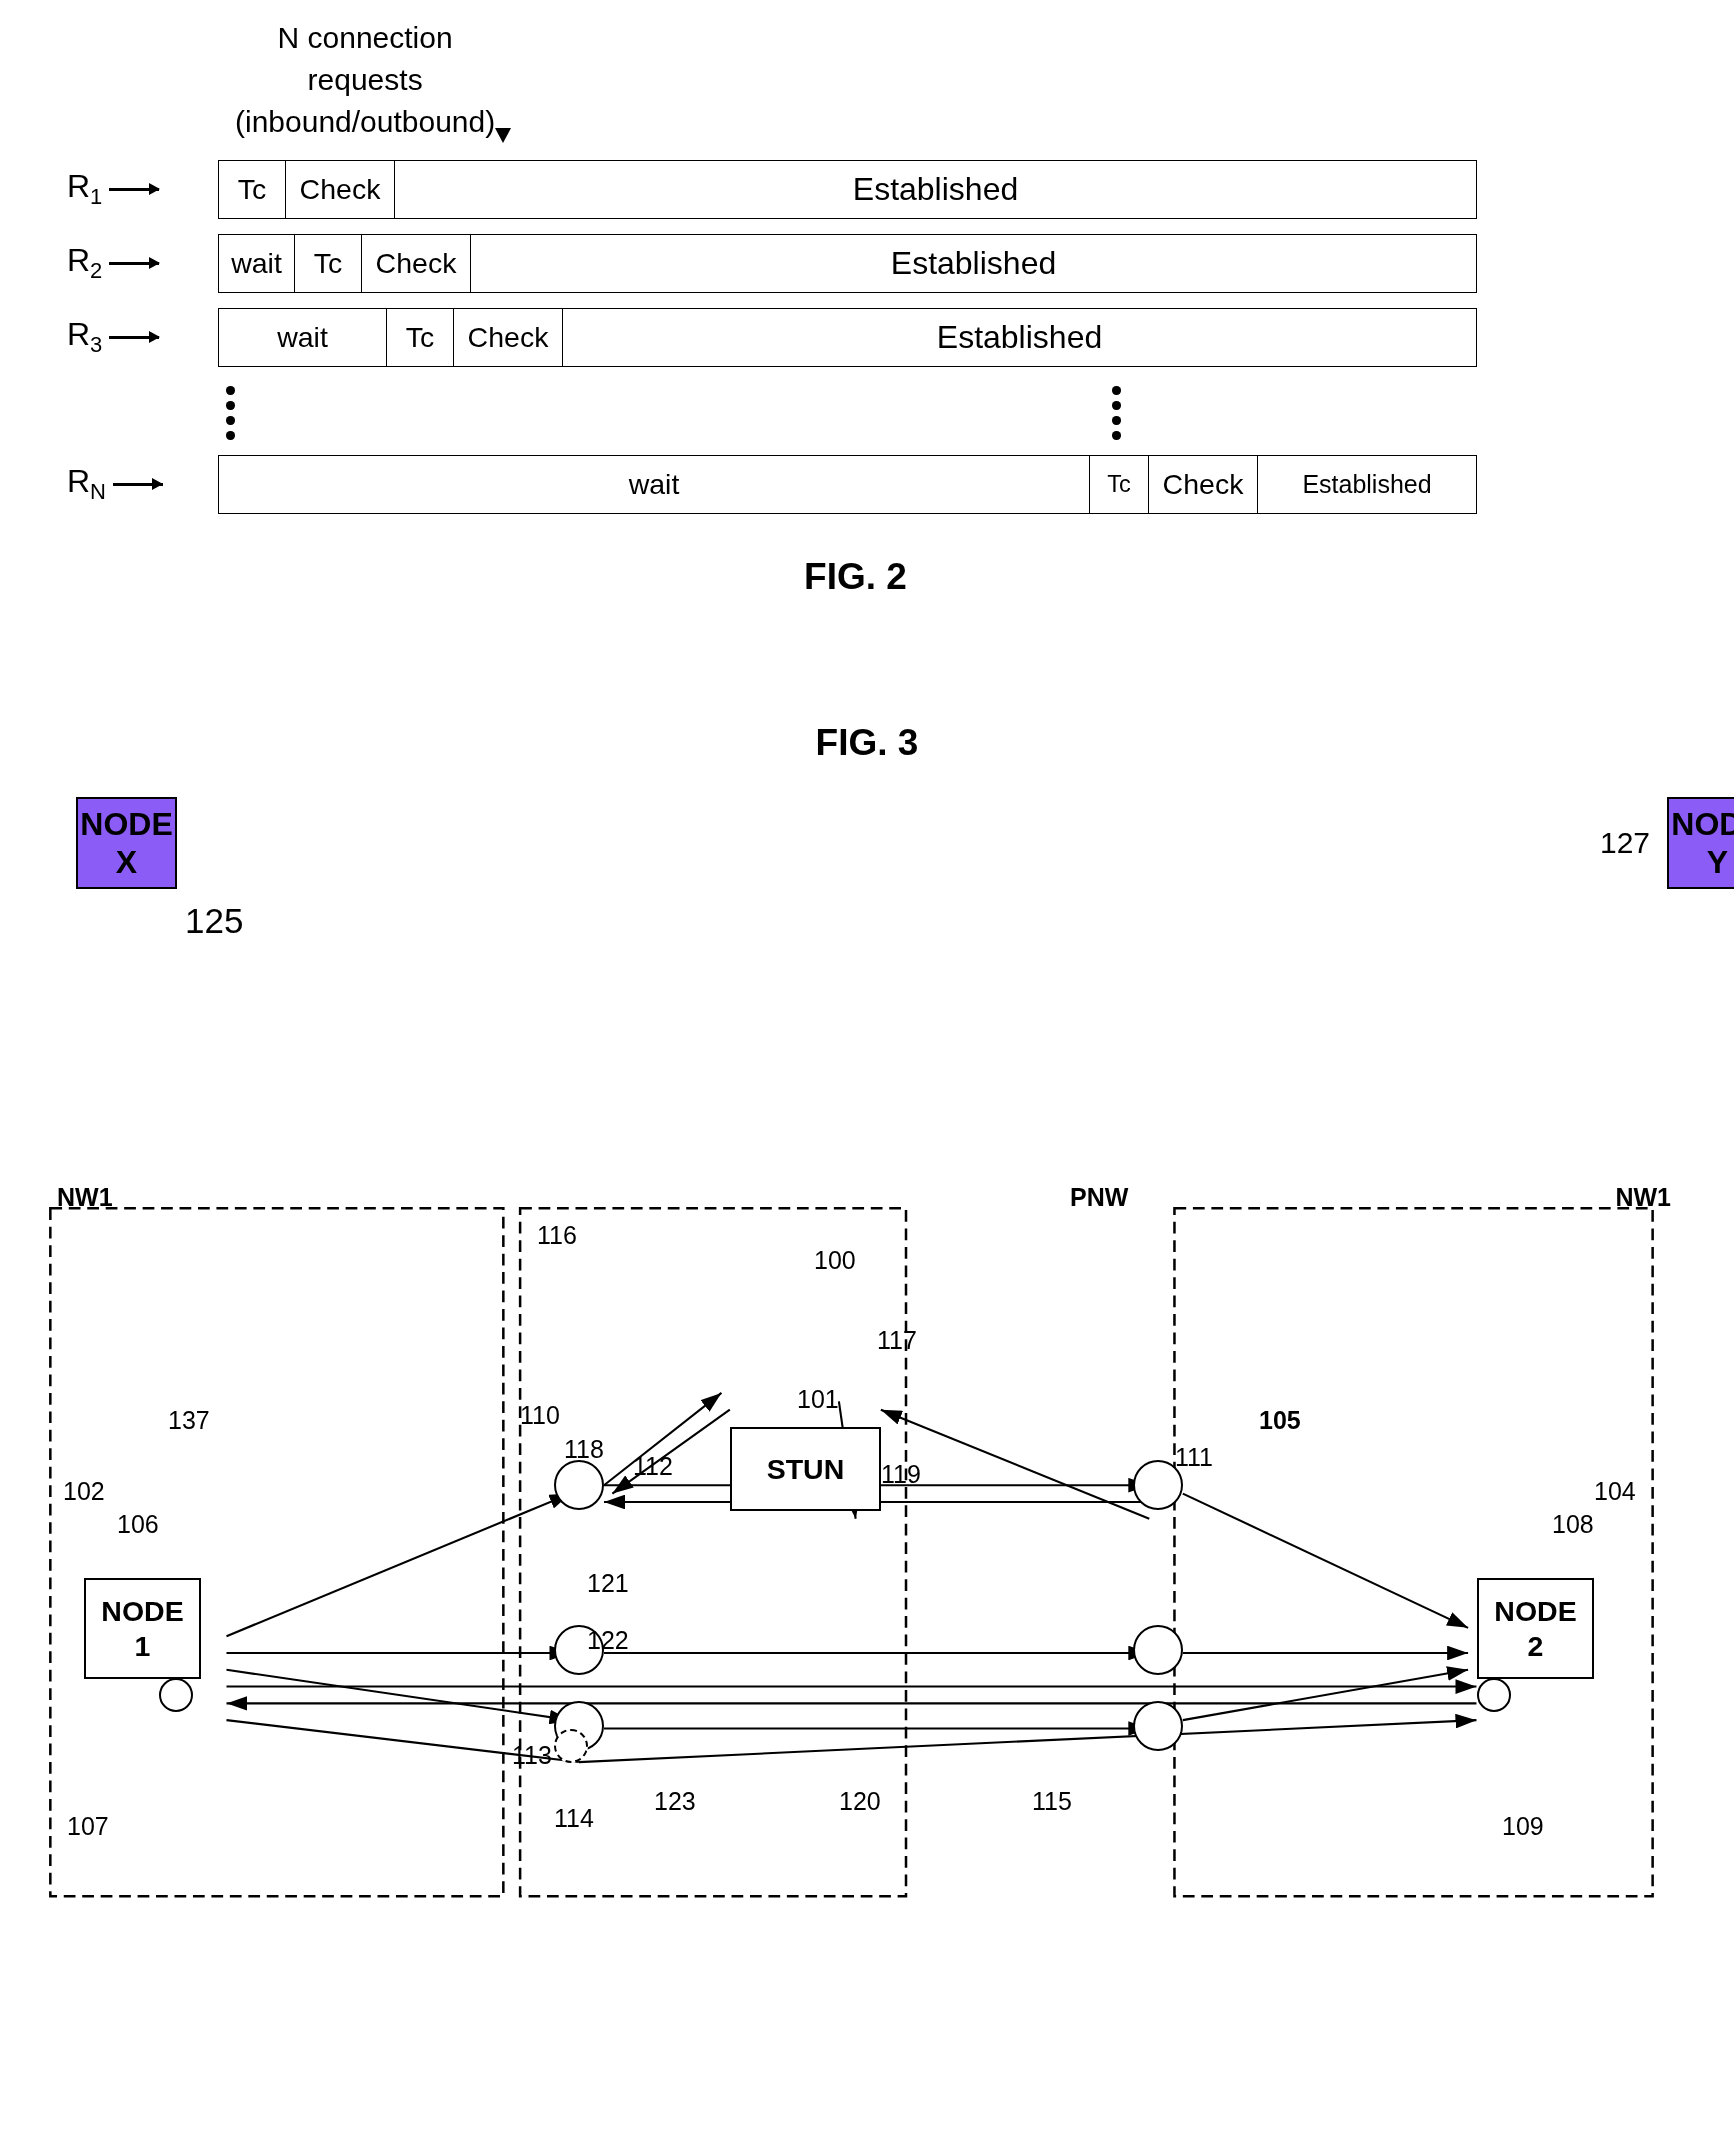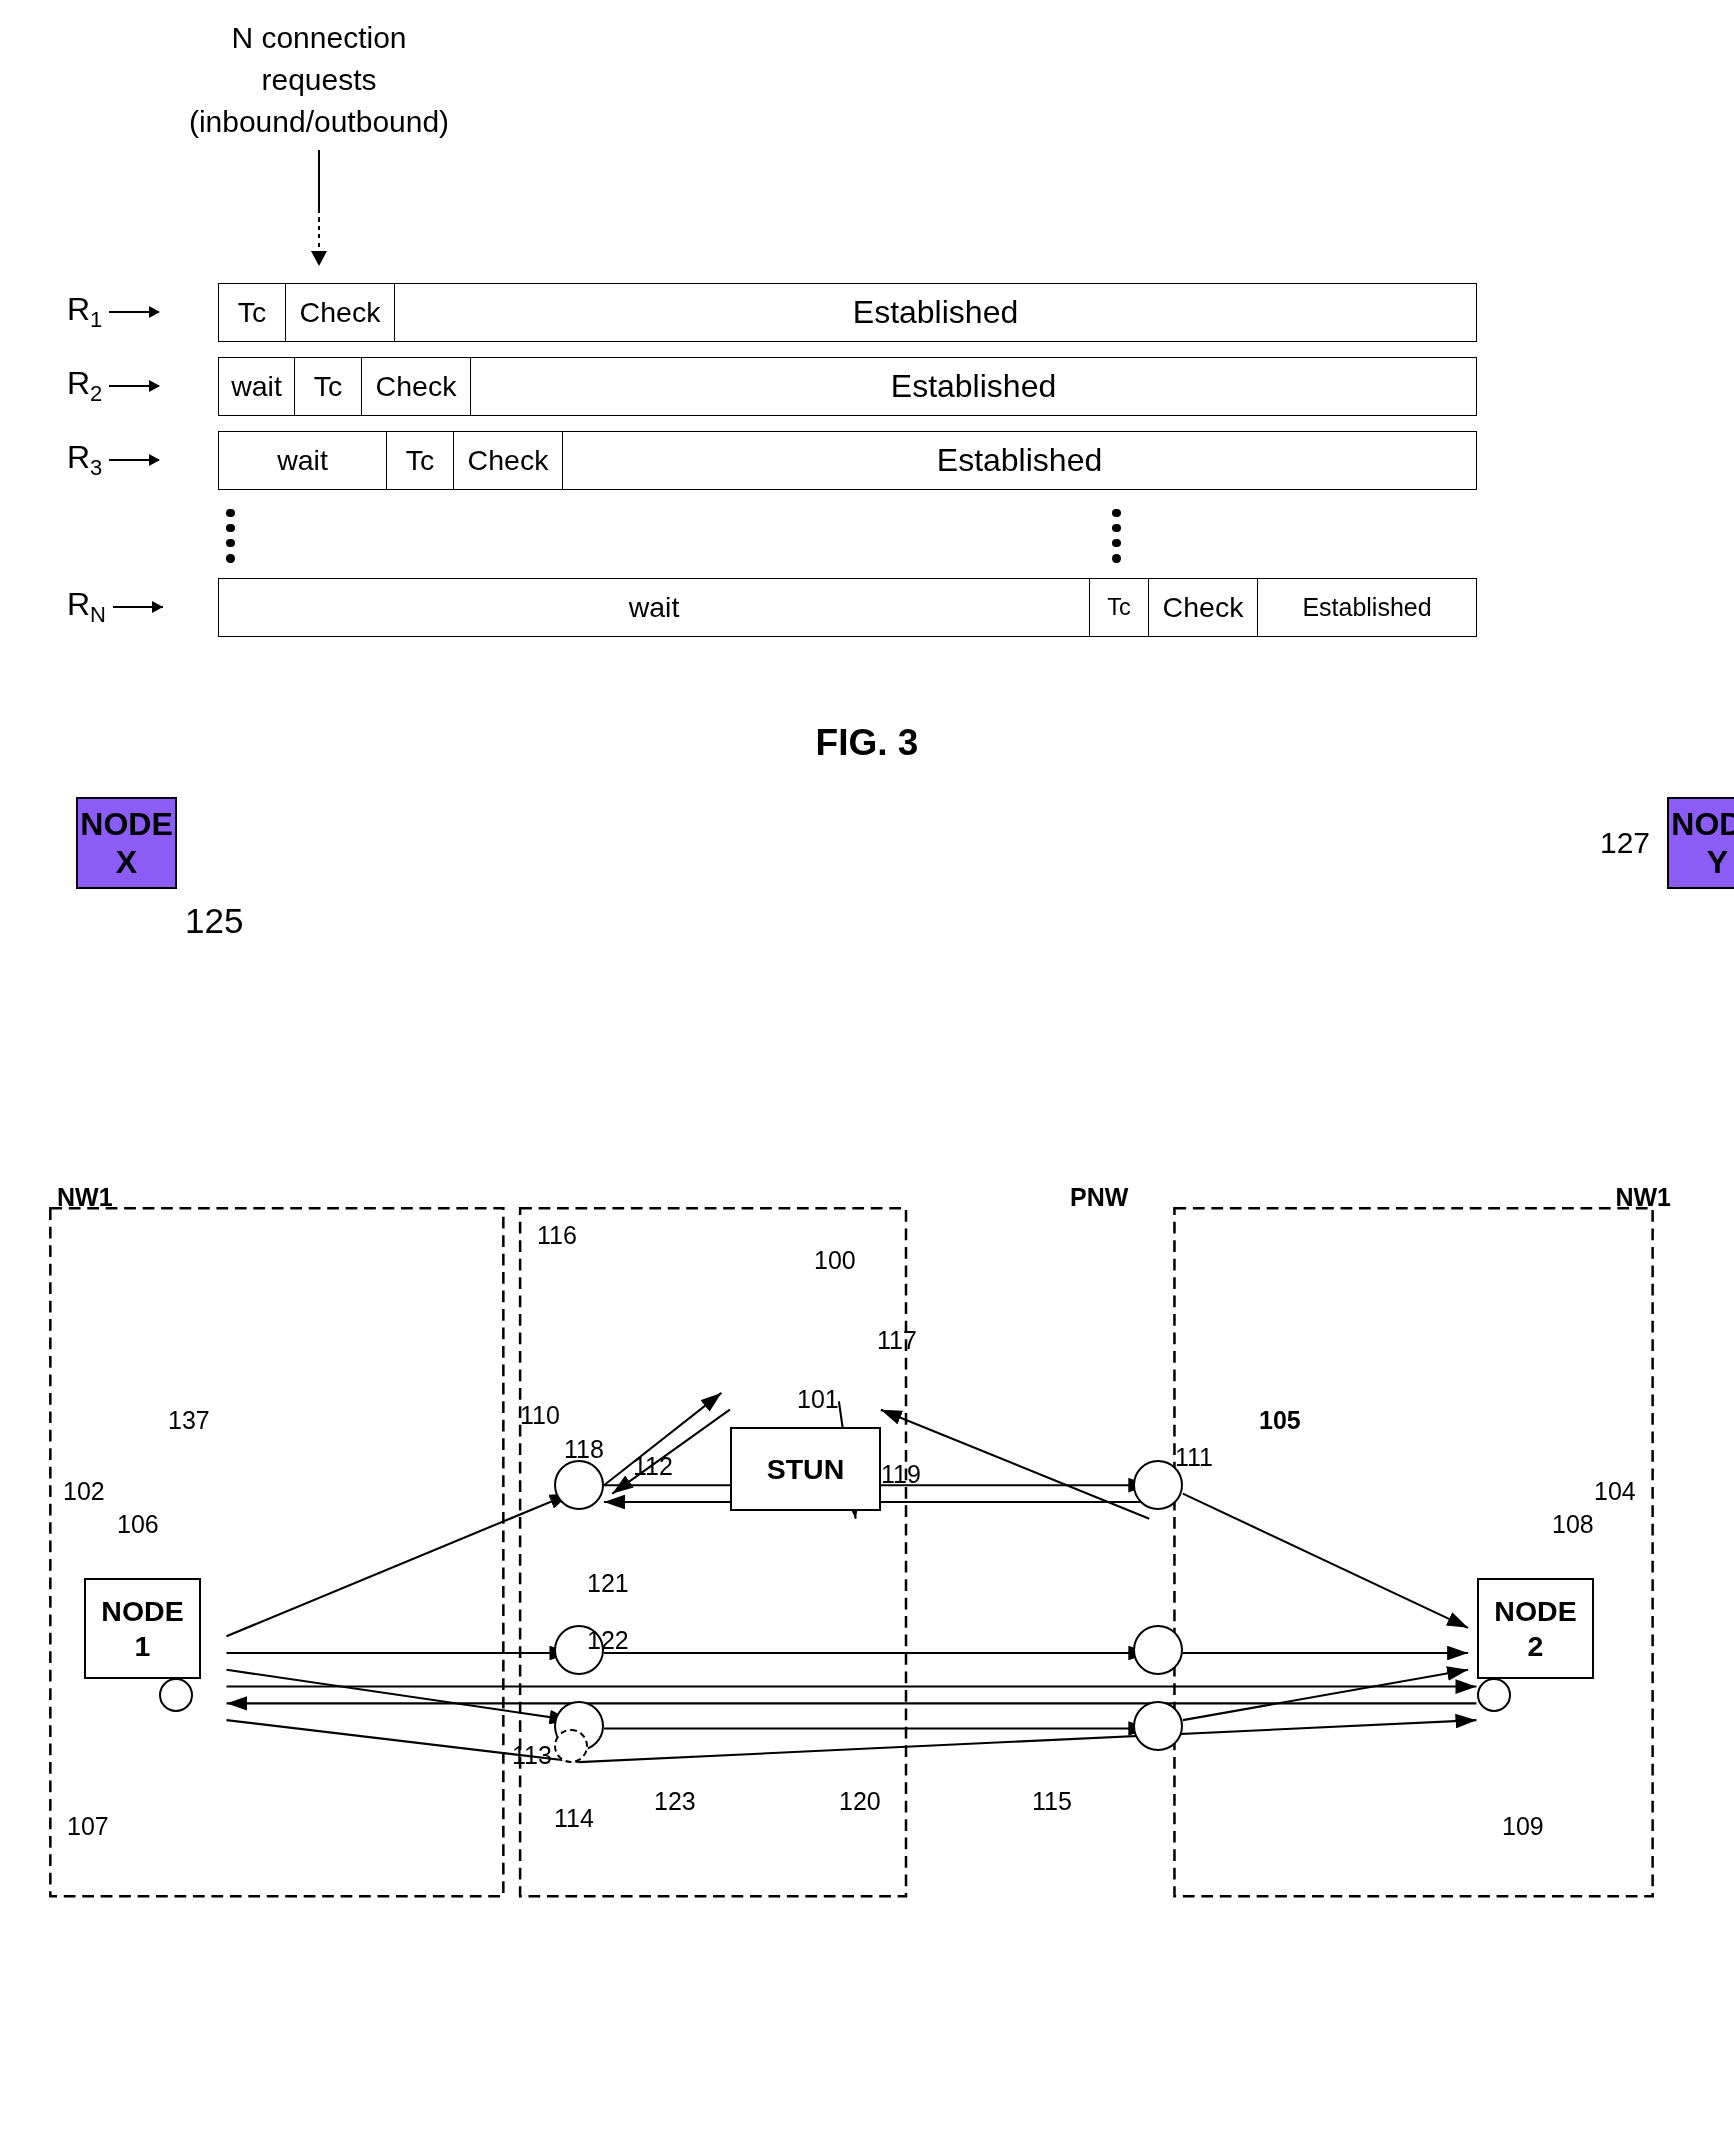--- a/index.html
+++ b/index.html
@@ -221,21 +221,21 @@
       background: repeating-linear-gradient(to bottom, #000 0, #000 4.2px, transparent 4.2px, transparent 8.4px);
       margin: 0 auto;
     }
 
   </style>
 </head>
 <body>
 
 <div class="fig2-container">
 
-  <div style="position: relative; margin-left: 168px; margin-bottom: 8.4px; display: flex; flex-direction: column; align-items: center; width: 168px;">
+  <div style="position: relative; margin-left: 168px; margin-bottom: 8.4px; display: flex; align-items: flex-end; width: 168px;">
     <div style="font-size: 30px; text-align: center; line-height: 1.4;">
       <span>N connection requests</span><br>
       <span>(inbound/outbound)</span>
     </div>
     <div class="v-line" style="margin-top:6.7px;"></div>
     <div class="dotted-v-line"></div>
     <div class="arrow-head-down"></div>
   </div>
 
   <div class="timeline-area">
@@ -305,20 +305,21 @@
       <div class="timeline-bar">
         <div class="segment seg-wait-lg">wait</div>
         <div class="segment seg-tc-sm" style="font-size:23.5px;">Tc</div>
         <div class="segment seg-check">Check</div>
         <div class="segment seg-established-sm" style="font-size:25px;">Established</div>
       </div>
     </div>
 
   </div>
 
+  <div class="fig-label" style="margin-top: 42px;">FIG. 2</div>
 
 </div>
 
 <div class="fig3-area">
 
   <div style="position: absolute; top: 25px; left: 76px;">
     <div class="node-box" style="width:101px; height:92px; display:flex; align-items:center; justify-content:center;">
       <span style="font-size:32px; font-weight:bold; text-align:center; line-height:1.2;">NODE<br>X</span>
     </div>
     <div style="position:absolute; top:104px; left:109px; font-size:35px;">125</div>

